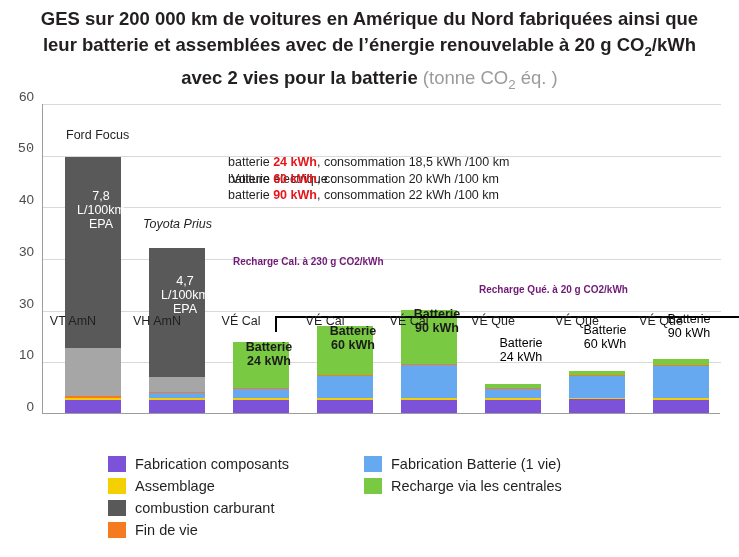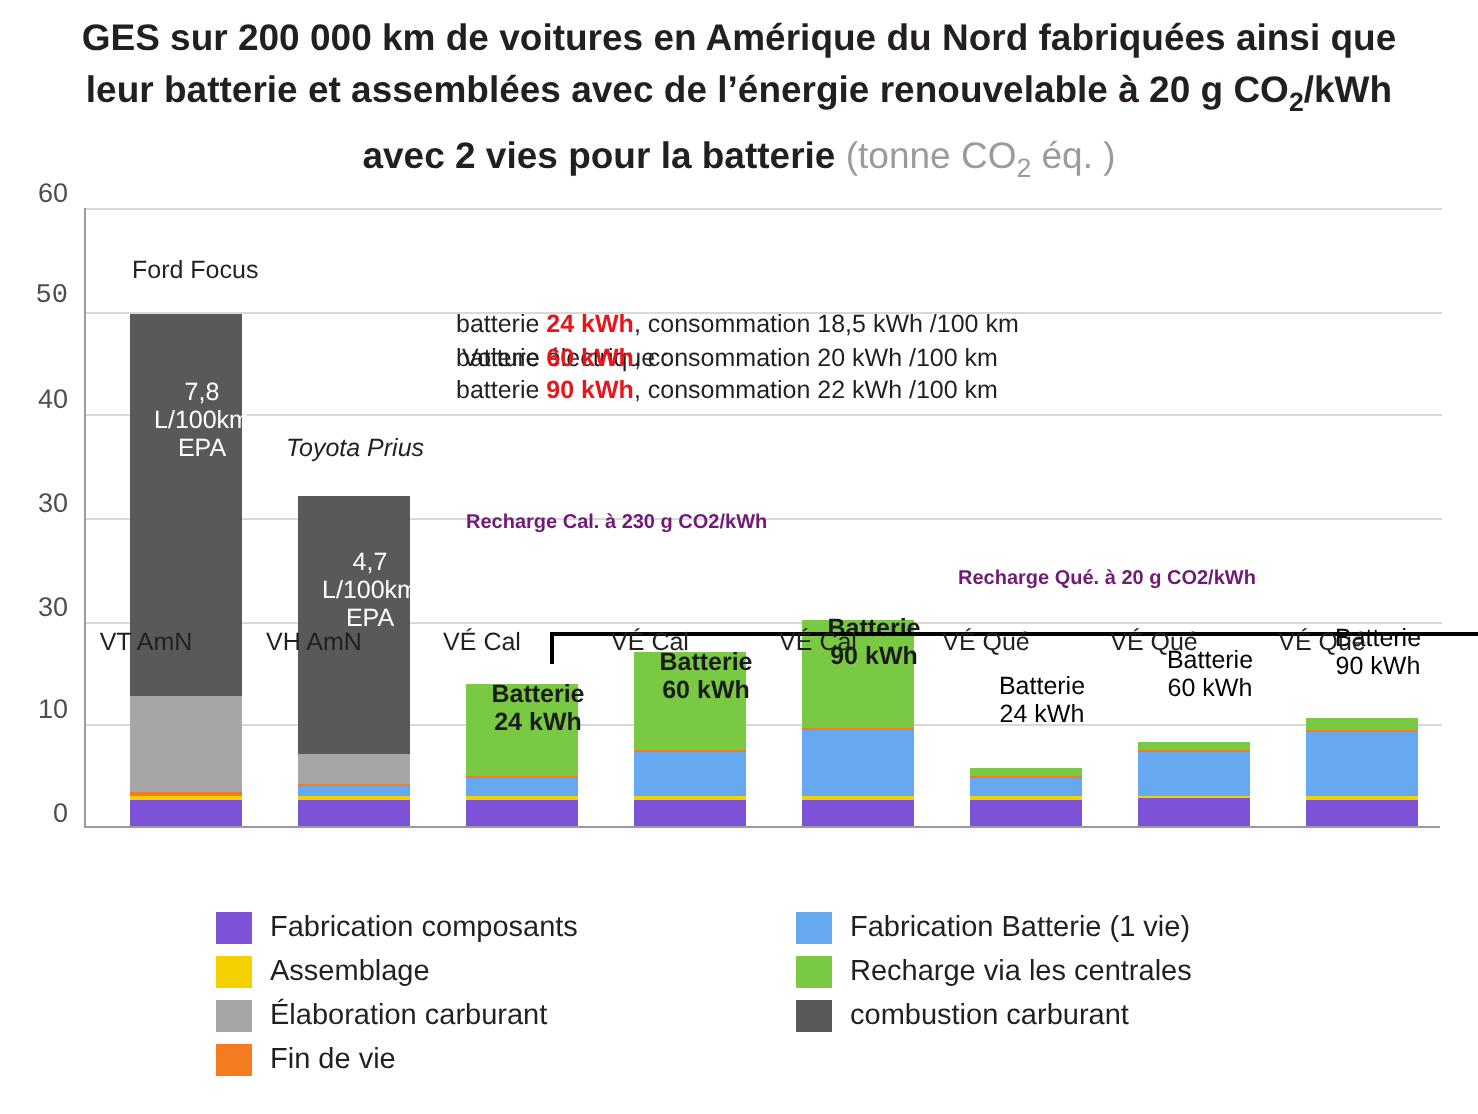--- a/index.html
+++ b/index.html
@@ -104,21 +104,21 @@
     border-right:2px solid #000;
   }
 
   
   #legend{
     position:absolute;left:108px;top:456px;width:600px;
     font-size:14.5px;
     color:#231f20;
   }
   .leg-row{display:flex;margin-bottom:6px;}
-  .leg-item{display:flex;align-items:flex-start;width:290px;}
+  .leg-item{display:flex;align-items:flex-start;width:256px;}
   .swatch{width:18px;height:16px;margin-right:9px;flex:0 0 auto;}
   .leg-text{line-height:16px;}
 </style>
 </head>
 <body>
 
 <div id="title">
   <div>GES sur 200 000 km de voitures en Amérique du Nord fabriquées ainsi que</div>
   <div><span>leur batterie et assemblées avec de l’énergie renouvelable à 20 g CO</span><sub>2</sub><span>/kWh</span></div>
   <div><span>avec 2 vies pour la batterie </span><span class="grey"><span>(tonne CO</span><sub>2</sub><span> éq. )</span></span></div>
@@ -259,24 +259,20 @@
       <span class="swatch" style="background:#f5d000;"></span>
       <span class="leg-text">Assemblage</span>
     </div>
     <div class="leg-item">
       <span class="swatch" style="background:#7ac943;"></span>
       <span class="leg-text">Recharge via les centrales</span>
     </div>
   </div>
   <div class="leg-row">
     <div class="leg-item">
-      <span class="swatch" style="background:#a6a6a6;"></span>
-      <span class="leg-text">Élaboration carburant</span>
-    </div>
-    <div class="leg-item">
       <span class="swatch" style="background:#595959;"></span>
       <span class="leg-text">combustion carburant</span>
     </div>
   </div>
   <div class="leg-row">
     <div class="leg-item">
       <span class="swatch" style="background:#f47b20;"></span>
       <span class="leg-text">Fin de vie</span>
     </div>
   </div>

